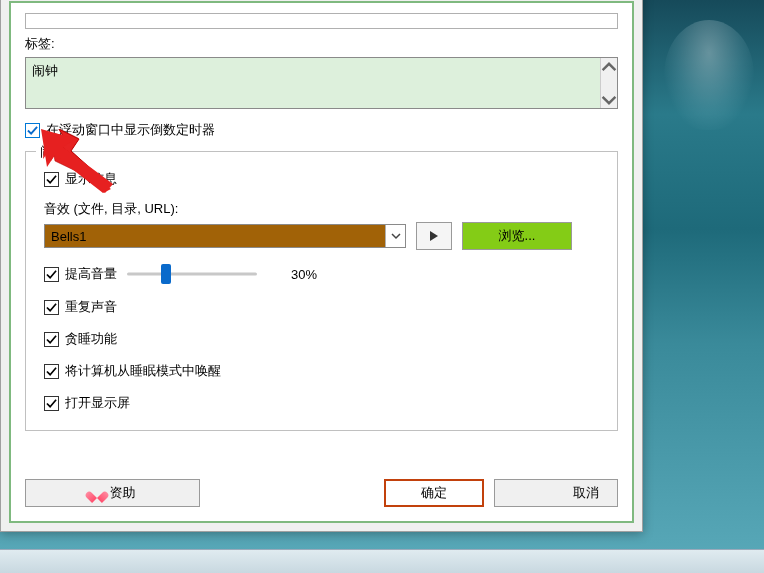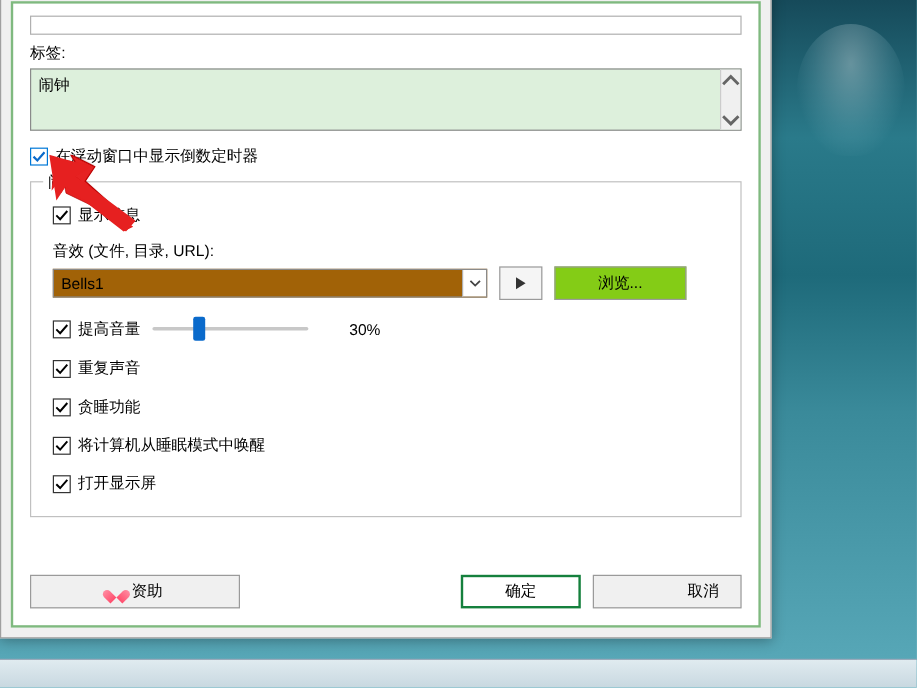--- a/index.html
+++ b/index.html
@@ -188,21 +188,21 @@
     height: 28px;
     border: 1px solid #9a9a9a;
     background: #f0f0f0;
     display:inline-flex; align-items:center; justify-content:center;
     cursor:pointer;
     font-size: 13px;
     padding: 0 18px;
     gap: 6px;
   }
   .btn.sponsor { width: 175px; }
-  .btn.ok { width: 100px; border: 2px solid #15803d; background:#fff; }
+  .btn.ok { width: 100px; border: 2px solid #c2410c; background:#fff; }
   .btn.cancel { width: 124px; justify-content: flex-end; }
   .spacer { flex: 1; }
   .red-arrow {
     position: absolute;
     left: 30px; top: 126px;
     width: 80px; height: 65px;
     pointer-events: none;
     z-index: 50;
   }
   .jelly {

